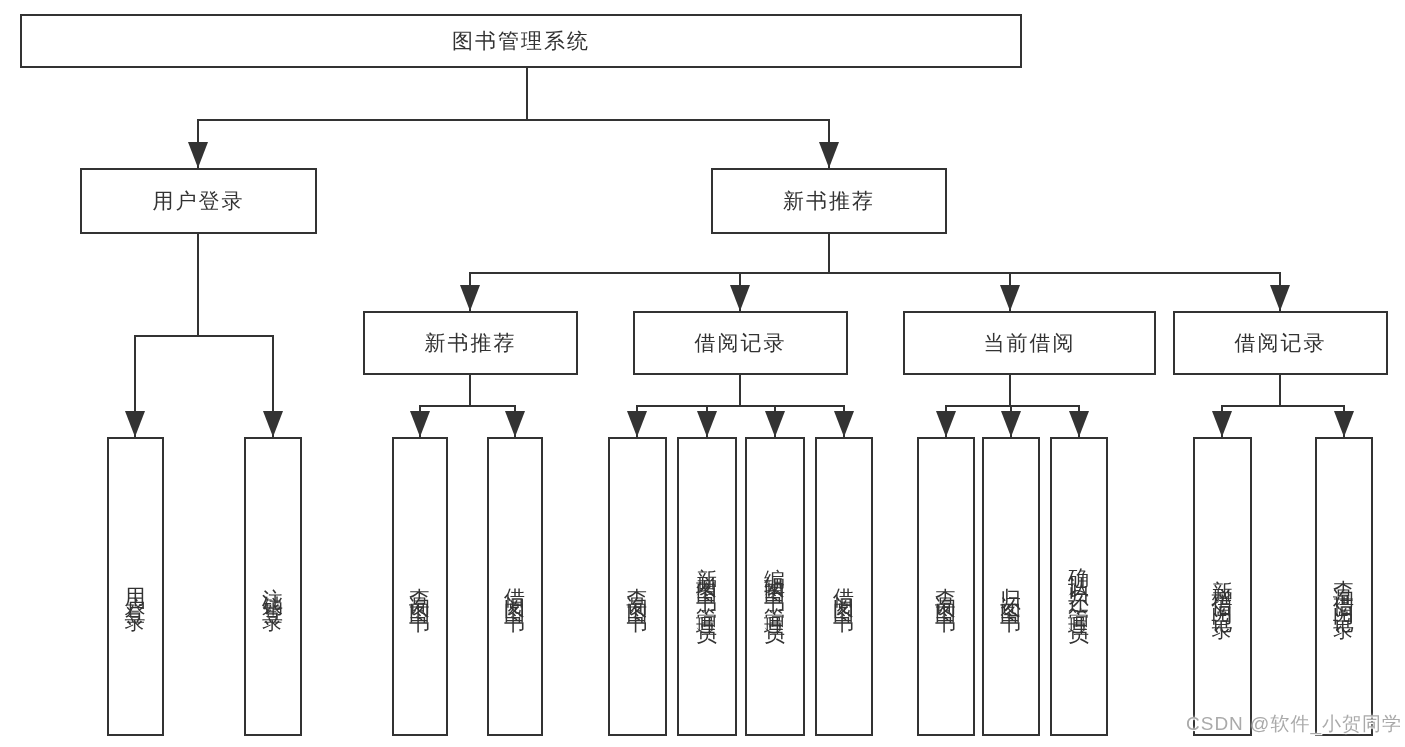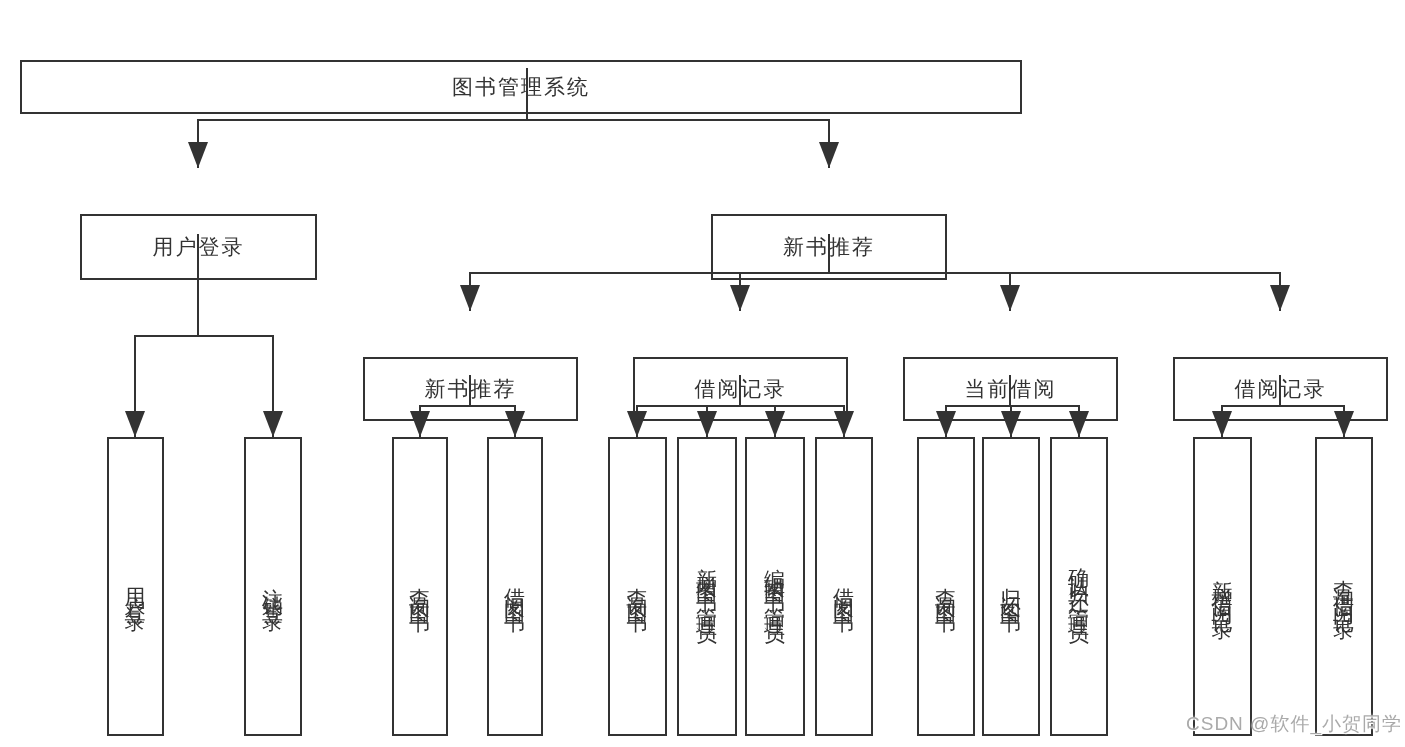--- a/index.html
+++ b/index.html
@@ -16,21 +16,20 @@
     box-sizing: border-box;
     border: 2px solid #333333;
     background: #ffffff;
     display: flex;
     align-items: center;
     justify-content: center;
     color: #333333;
     font-size: 21px;
     letter-spacing: 2px;
     white-space: nowrap;
-    margin-top: 46px;
   }
   .vbox {
     position: absolute;
     box-sizing: border-box;
     border: 2px solid #333333;
     background: #ffffff;
     display: flex;
     align-items: center;
     justify-content: center;
     color: #333333;
@@ -104,21 +103,21 @@
   <div class="arrow" style="left:730px; top:285px;"></div>
   <div class="arrow" style="left:1000px; top:285px;"></div>
   <div class="arrow" style="left:1270px; top:285px;"></div>
 
   <div class="box" style="left:363px; top:311px; width:215px; height:64px;justify-content:center;">
     <span>新书推荐</span>
   </div>
   <div class="box" style="left:633px; top:311px; width:215px; height:64px;">
     <span>借阅记录</span>
   </div>
-  <div class="box" style="left:903px; top:311px; width:215px; height:64px;text-align:center;">
+  <div class="box" style="left:903px; top:311px; width:253px; height:64px;text-align:center;">
     <span>当前借阅</span>
   </div>
   <div class="box" style="left:1173px; top:311px; width:215px; height:64px;">
     <span>借阅记录</span>
   </div>
 
   <div class="vline" style="left:469px; top:375px; height:30px;"></div>
   <div class="hline" style="left:419px; top:405px; width:97px;"></div>
   <div class="vline" style="left:419px; top:405px; height:32px;"></div>
   <div class="vline" style="left:514px; top:405px; height:32px;"></div>

